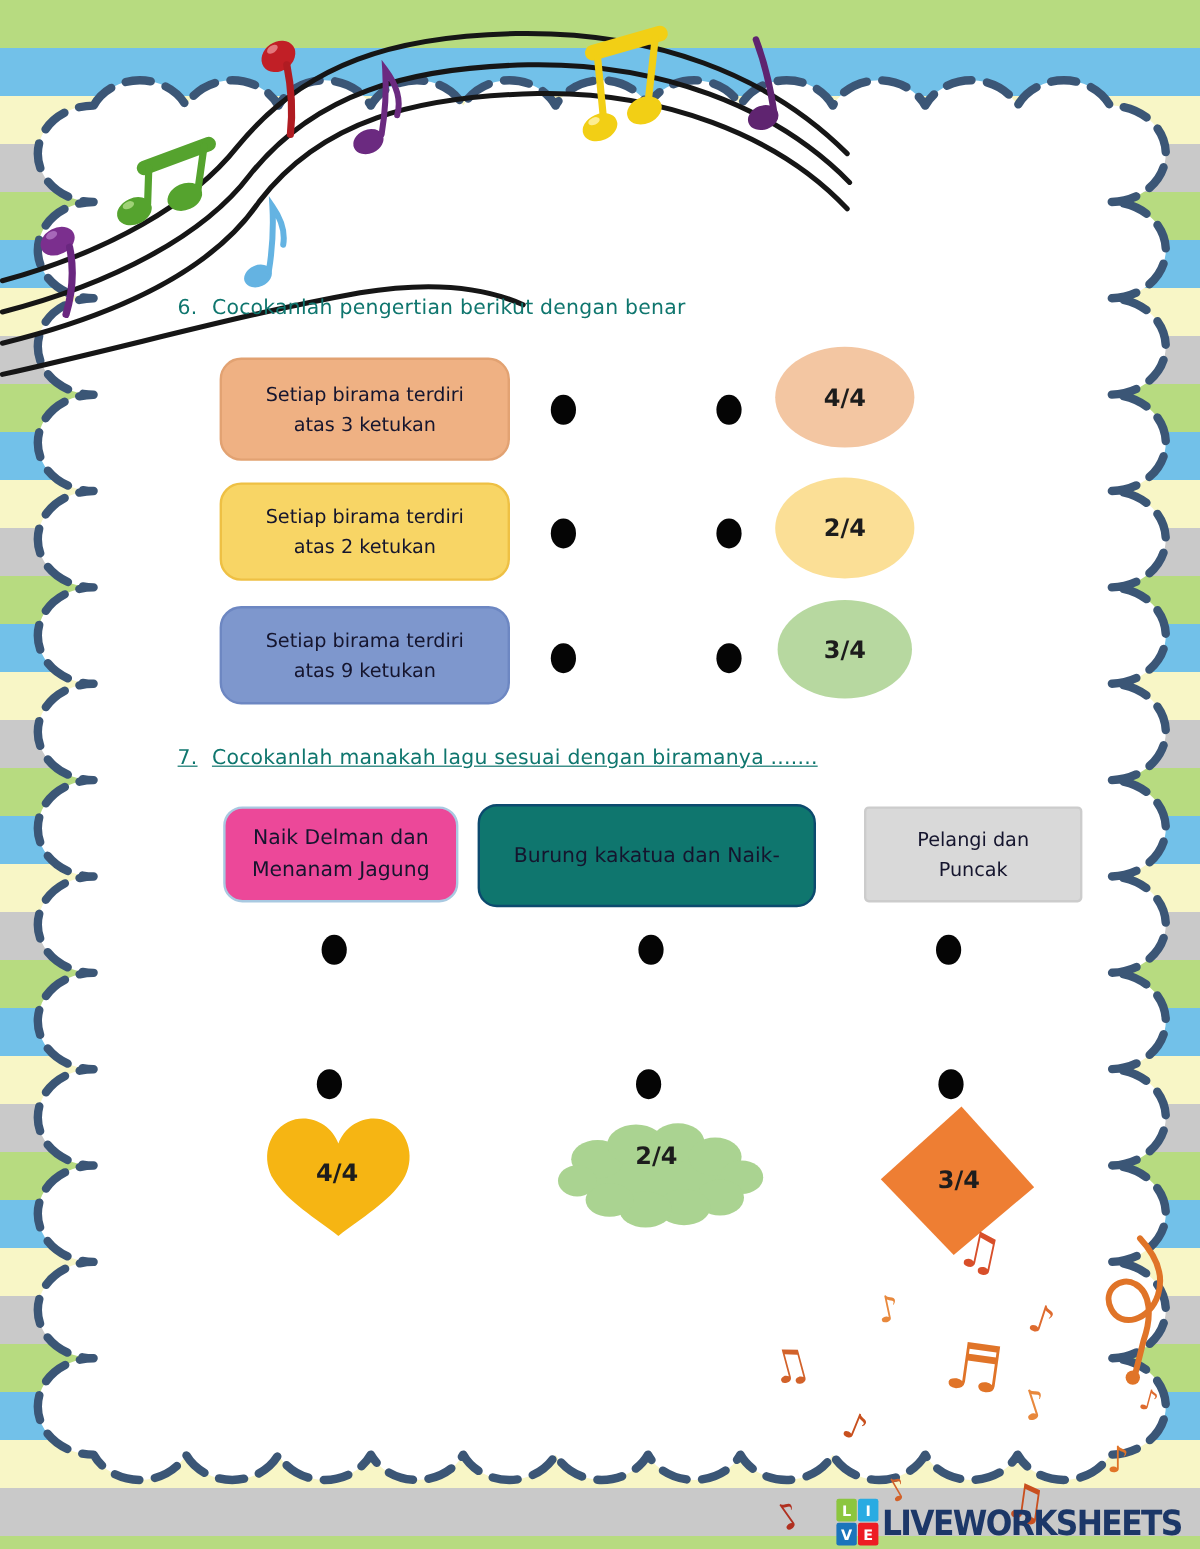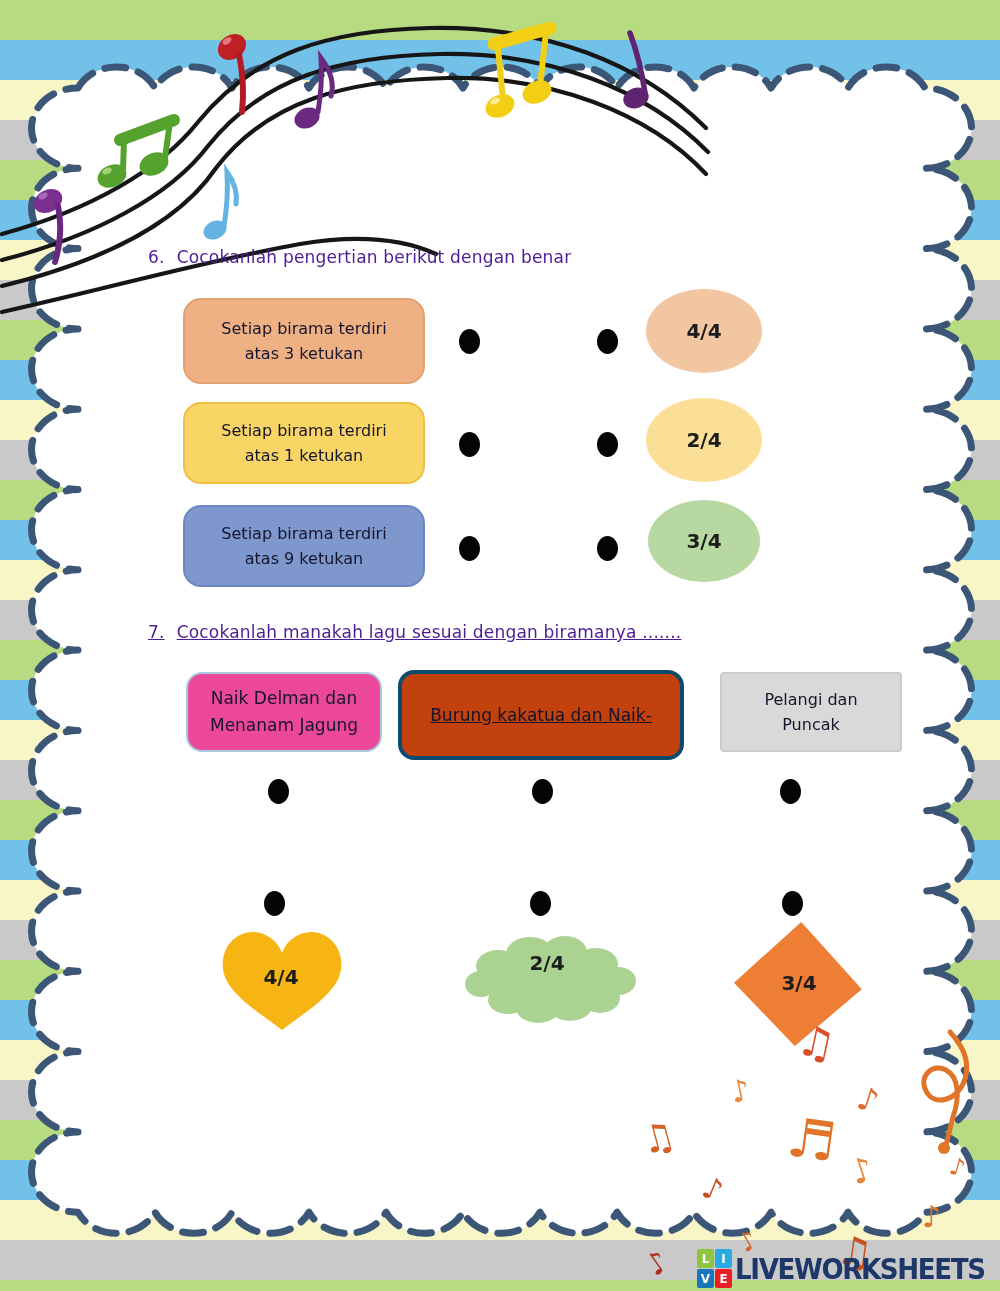--- a/index.html
+++ b/index.html
@@ -5,30 +5,30 @@
   html,body{margin:0;padding:0;}
   body{
     width:1000px;height:1291px;position:relative;overflow:hidden;
     font-family:"DejaVu Sans",sans-serif;
     background:repeating-linear-gradient(180deg,
       #b7db80 0 40px,#72c1e9 40px 80px,#f8f6c6 80px 120px,#c9c9c9 120px 160px);
   }
   .abs{position:absolute;}
   svg{display:block;}
   
-  .heading{position:absolute;font-size:17px;color:#4c1d95;letter-spacing:.2px;white-space:nowrap;}
+  .heading{position:absolute;font-size:17px;color:#0f766e;letter-spacing:.2px;white-space:nowrap;}
   .heading .num{margin-right:12px;}
   
   .card{position:absolute;display:flex;flex-direction:column;align-items:center;justify-content:center;
         text-align:center;color:#15152e;font-size:16px;line-height:1.7;border-radius:18px;}
   .card-peach{background:#efb183;border:2px solid #e2a272;}
   .card-yellow{background:#f8d565;border:2px solid #eec044;}
   .card-blue{background:#7e97cd;border:2px solid #6d87c2;}
   .card-lblue{background:#ec4899;border:2px solid #a9c9e1;}
-  .card-lpeach{background:#c2410c;border:4px solid #0c4a6e;text-decoration:underline;}
+  .card-lpeach{background:#0f766e;border:2px solid #0c4a6e;}
   .card-gray{background:#d9d9d9;border:2px solid #cccccc;}
   .card .l2{margin-top:-2px;text-align:right;}
   
   .bubble{position:absolute;border-radius:50%;display:flex;align-items:center;justify-content:center;
           font-size:20px;font-weight:600;color:#1c1c1c;}
   .bubble-peach{background:#f3c6a2;}
   .bubble-yellow{background:#fbdf96;}
   .bubble-green{background:#b7d8a0;}
   
   .dot{position:absolute;width:21px;height:25px;border-radius:50%;background:#050505;}
@@ -112,21 +112,21 @@
 <div class="heading" style="left:148px;top:247px;">
   <span class="num">6.</span><span>Cocokanlah pengertian berikut dengan benar</span>
 </div>
 
 <div class="card card-peach" style="left:183px;top:298px;width:238px;height:82px;">
   <div>Setiap birama terdiri</div>
   <div class="l2">atas 3 ketukan</div>
 </div>
 <div class="card card-yellow" style="left:183px;top:402px;width:238px;height:78px;">
   <div>Setiap birama terdiri</div>
-  <div class="l2">atas 1 ketukan</div>
+  <div class="l2">atas 2 ketukan</div>
 </div>
 <div class="card card-blue" style="left:183px;top:505px;width:238px;height:78px;">
   <div>Setiap birama terdiri</div>
   <div class="l2">atas 9 ketukan</div>
 </div>
 
 <div class="dot" style="left:459px;top:329px;"></div>
 <div class="dot" style="left:597px;top:329px;"></div>
 <div class="dot" style="left:459px;top:432px;"></div>
 <div class="dot" style="left:597px;top:432px;"></div>

